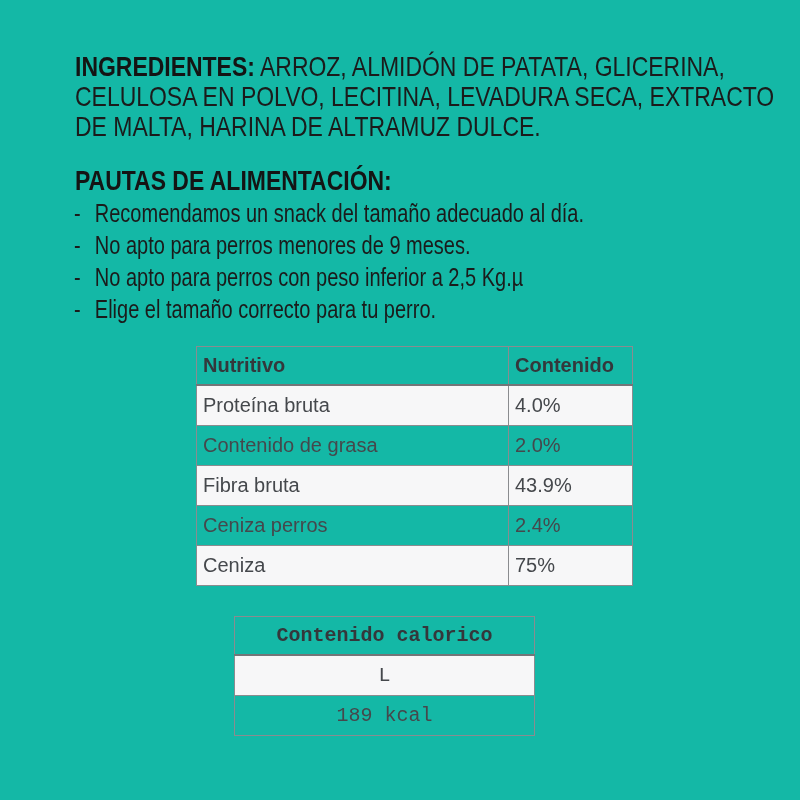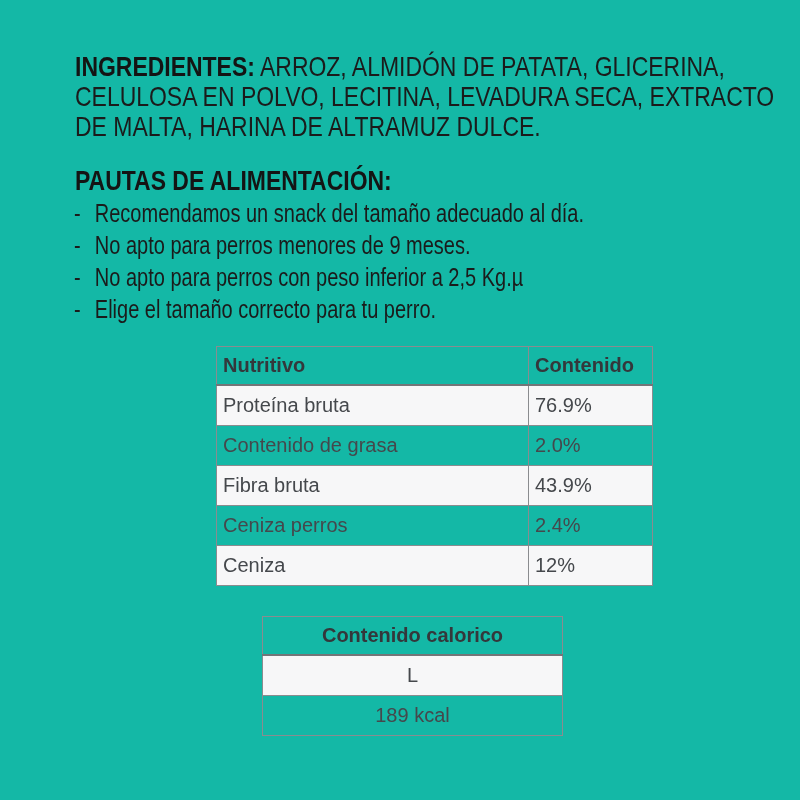--- a/index.html
+++ b/index.html
@@ -33,43 +33,43 @@
     position:absolute; left:74px; top:197px;
     font-size:25px; line-height:32px; color:#1b1b1b;
   }
   .bullet { display:flex; transform:scaleX(0.80); transform-origin:0 0; white-space:nowrap; }
   .bullet .dash { width:26px; flex:0 0 26px; }
 
   
   table { border-collapse:collapse; table-layout:fixed; }
   #nutrition-table {
     position:absolute; left:196px; top:346px; width:410px;
-    font-size:20px; color:#45484c;margin-left:20px;
+    font-size:20px; color:#45484c;
   }
   #nutrition-table th, #nutrition-table td {
     border:1px solid #8a8c8f;
     height:39px;
     padding:0 6px;
     vertical-align:middle;
     text-align:left;
     font-weight:normal;
   }
   #nutrition-table thead th {
     font-weight:bold; color:#34373b;
     border-bottom:2px solid #737578;
     height:37px;
   }
   #nutrition-table tbody tr:nth-child(odd) td { background:#f7f7f8; }
   .col-label { width:299px; }
   .col-value { width:111px; }
 
   
   #calories-table {
-    position:absolute; left:262px; top:616px; width:301px;
-    font-size:20px; color:#45484c;
+    position:absolute; left:234px; top:616px; width:301px;
+    font-size:20px; color:#45484c;font-family:Liberation Mono, monospace;
   }
   #calories-table th, #calories-table td {
     border:1px solid #8a8c8f;
     height:39px;
     padding:0 6px;
     vertical-align:middle;
     text-align:center;
   }
   #calories-table thead th {
     font-weight:bold; color:#34373b;
@@ -113,37 +113,37 @@
   <table id="nutrition-table">
     <thead>
       <tr>
         <th class="col-label">Nutritivo</th>
         <th class="col-value">Contenido</th>
       </tr>
     </thead>
     <tbody>
       <tr>
         <td>Proteína bruta</td>
-        <td>76.9%</td>
+        <td>4.0%</td>
       </tr>
       <tr>
         <td>Contenido de grasa</td>
         <td>2.0%</td>
       </tr>
       <tr>
         <td>Fibra bruta</td>
         <td>43.9%</td>
       </tr>
       <tr>
         <td>Ceniza perros</td>
         <td>2.4%</td>
       </tr>
       <tr>
         <td>Ceniza</td>
-        <td>12%</td>
+        <td>75%</td>
       </tr>
     </tbody>
   </table>
 
   <table id="calories-table">
     <thead>
       <tr>
         <th>Contenido calorico</th>
       </tr>
     </thead>

